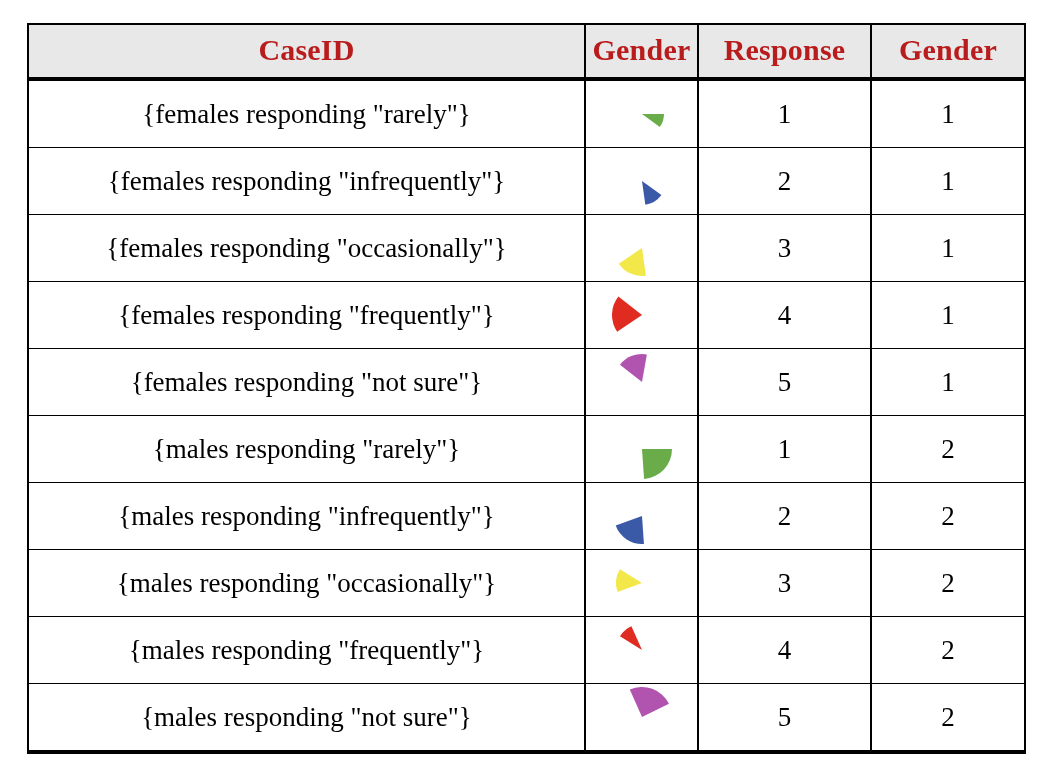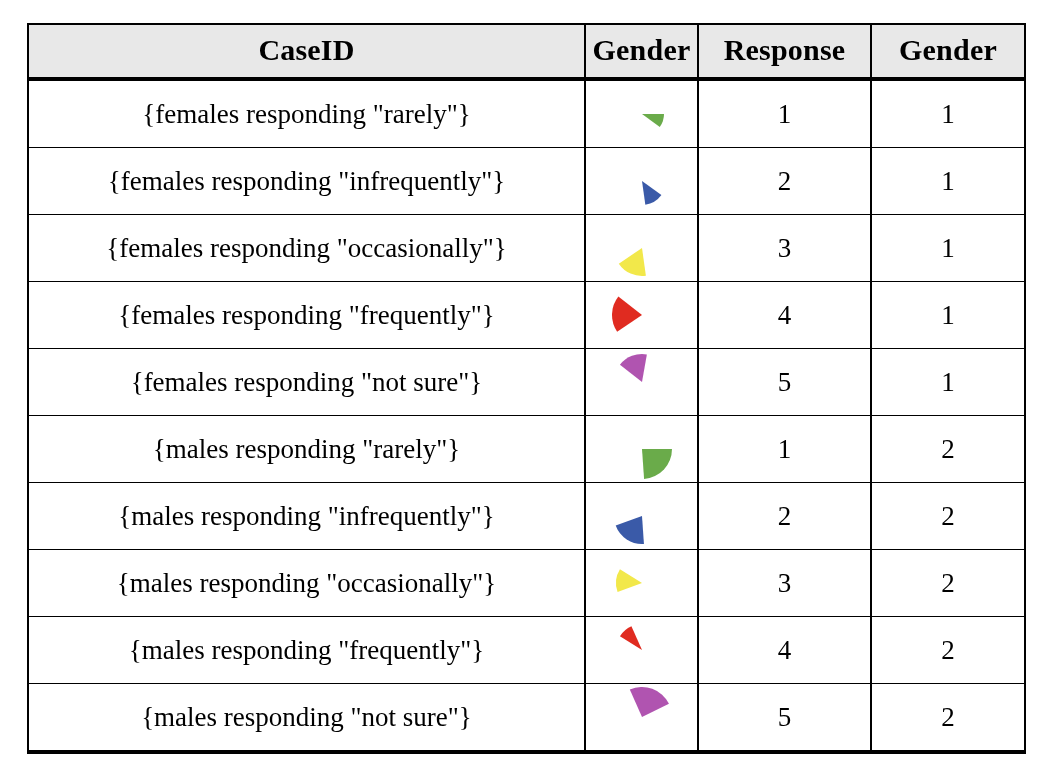--- a/index.html
+++ b/index.html
@@ -33,21 +33,21 @@
   }
   table.data-table col.col-caseid   { width: 557px; }
   table.data-table col.col-slice    { width: 113px; }
   table.data-table col.col-response { width: 173px; }
   table.data-table col.col-gender   { width: 154px; }
 
   thead th {
     background: #e8e8e8;
     font-weight: bold;
     font-size: 30px;
-    color: #000000;
+    color: #b91c1c;
     text-align: center;
     padding: 8px 4px 10px 4px;
     border-left: 2px solid #000;
     border-right: 2px solid #000;
     border-top: 2px solid #000;
     border-bottom: 4px solid #000;
     letter-spacing: 0.2px;
   }
   thead th:first-child { border-left: 2px solid #000; }
   thead th:last-child  { border-right: 2px solid #000; margin-top: 34px; }

